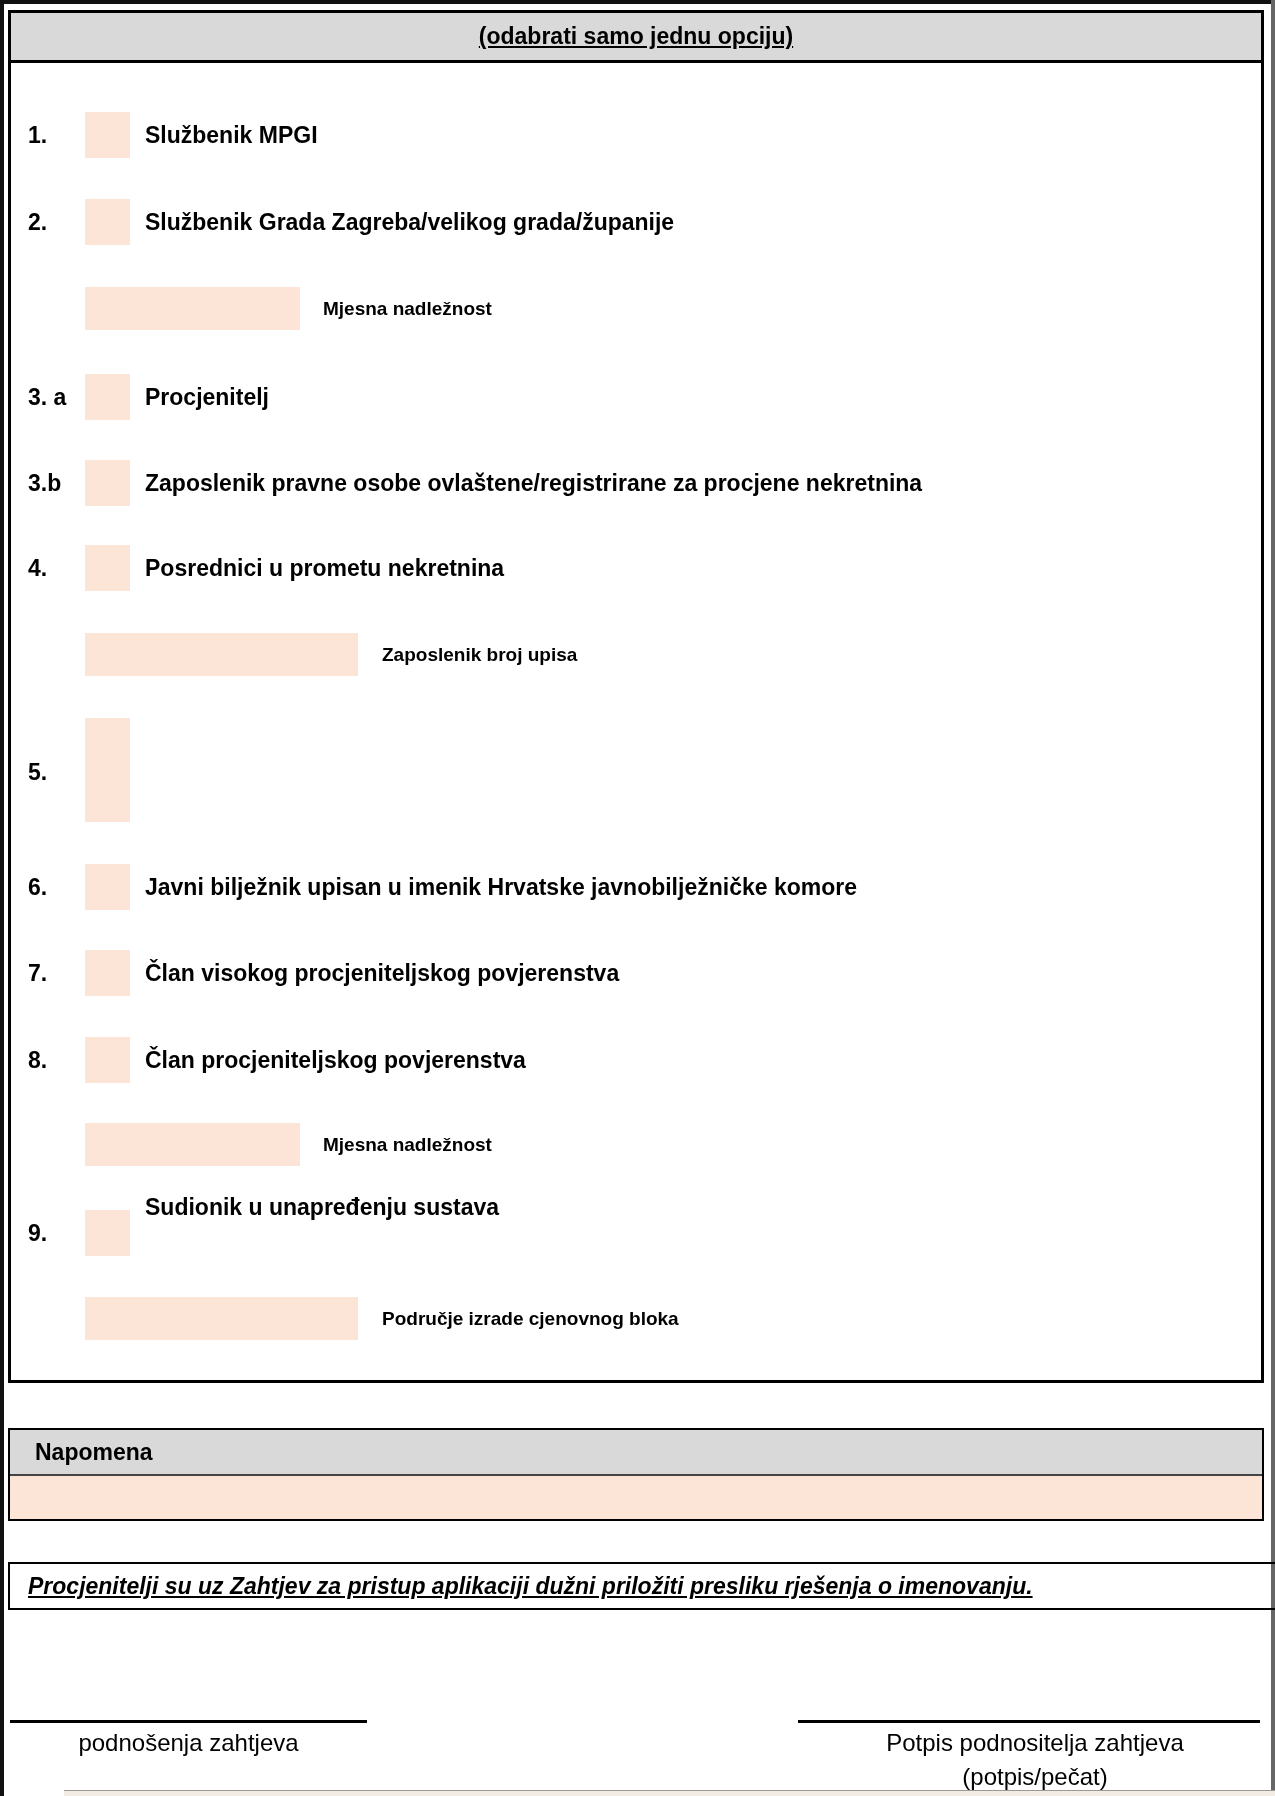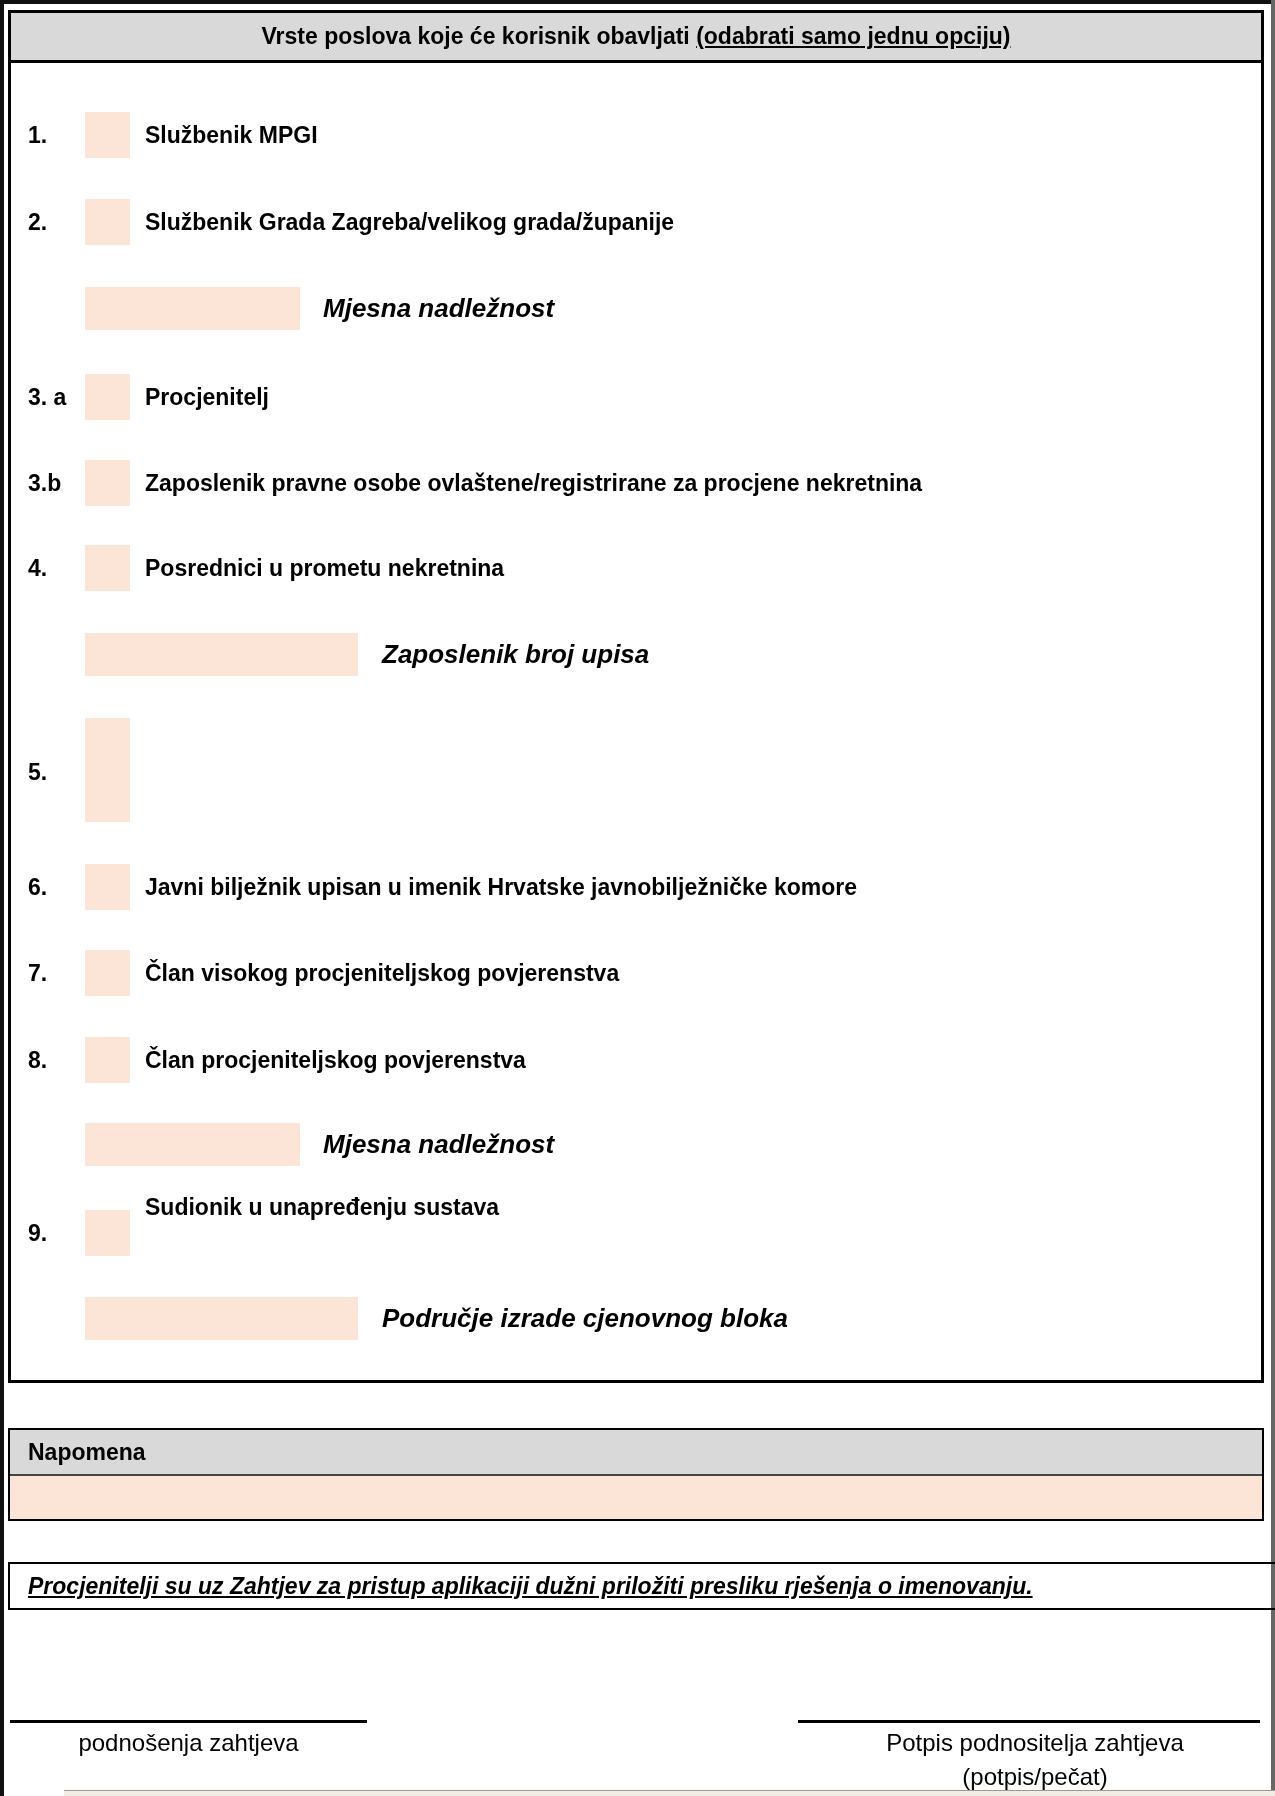--- a/index.html
+++ b/index.html
@@ -28,35 +28,35 @@
   }
   .opt-label{
     position:absolute;left:145px;font-size:23px;font-weight:bold;
     display:flex;align-items:center;height:46px;white-space:nowrap;text-align:center;
   }
   .sub-input{
     position:absolute;left:85px;height:43px;background:#FCE4D6;
     font-size:22px;line-height:43px;padding:0 6px;box-sizing:border-box;
   }
   .sub-label{
-    position:absolute;font-size:26px;font-weight:bold;font-style:italic;
+    position:absolute;font-size:19px;font-weight:bold;
     display:flex;align-items:center;height:43px;white-space:nowrap;
   }
   .opt5-text{
     position:absolute;left:145px;width:1098px;font-size:23px;font-weight:bold;
     line-height:34px;text-align:justify;
   }
   
   .napomena{
     position:absolute;left:8px;width:1252px;border:2px solid #000;
   }
   .napomena-header{
     height:44px;background:#D9D9D9;border-bottom:2px solid #444;
     font-size:23px;font-weight:bold;display:flex;align-items:center;
-    padding-left:18px;
+    padding-left:25px;
   }
   .napomena-input{
     height:43px;background:#FCE4D6;font-size:22px;line-height:43px;
     padding:0 18px;
   }
   
   .note-box{
     position:absolute;left:8px;width:1252px;height:44px;border:2px solid #000;
     display:flex;align-items:center;padding-left:18px;box-sizing:content-box;
   }
@@ -76,21 +76,21 @@
 </head>
 <body>
 
 <div class="page">
 
   <div class="page-border" style="left:0;top:0;width:1275px;height:4px;"></div>
   <div class="page-border" style="left:0;top:0;width:4px;height:1796px;"></div>
   <div class="page-border" style="right:0;top:0;width:4px;height:1796px;background:#666;"></div>
 
   <div class="main-table">
-    <div class="title-bar"><span>Vrste poslova koje će korisnik obavljati </span><span class="title-underl">(odabrati samo jednu opciju)</span></div>
+    <div class="title-bar"><span class="title-underl">(odabrati samo jednu opciju)</span></div>
   </div>
 
   <div class="opt-number" style="top:112px;height:46px;">1.</div>
   <div class="checkbox" style="top:112px;"></div>
   <div class="opt-label" style="top:112px;">Službenik MPGI</div>
 
   <div class="opt-number" style="top:199px;height:46px;">2.</div>
   <div class="checkbox" style="top:199px;"></div>
   <div class="opt-label" style="top:199px;">Službenik Grada Zagreba/velikog grada/županije</div>
 

